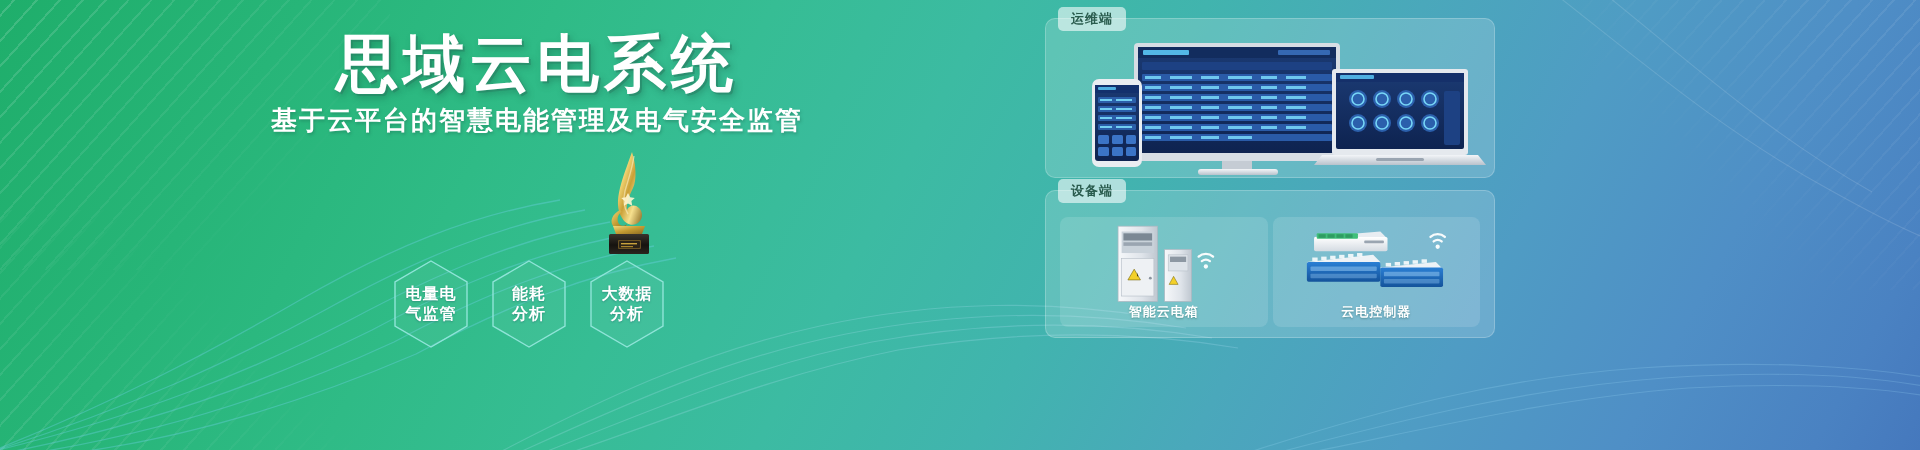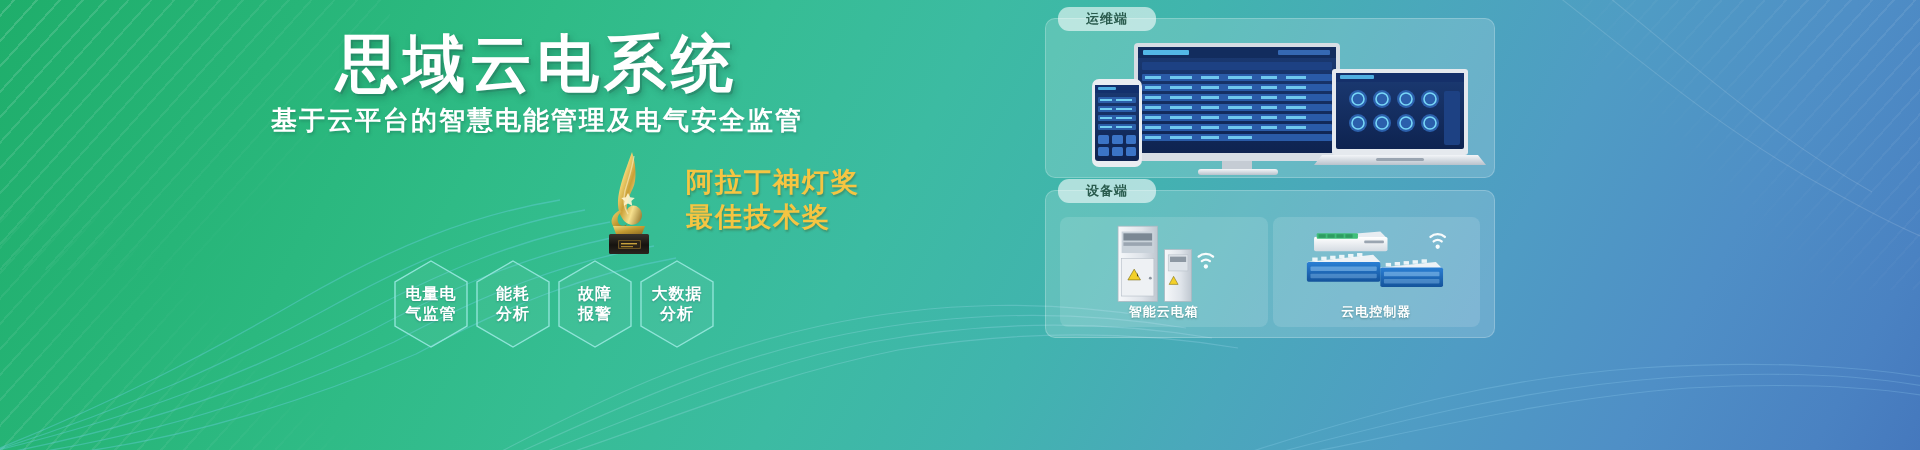--- a/index.html
+++ b/index.html
@@ -86,21 +86,21 @@
   .award-lines{ padding-bottom:4px; }
   .award-line{
     font-size:27px; font-weight:700; letter-spacing:2px;
     color:#f5c542; line-height:1.30;
     text-shadow:1px 2px 2px rgba(60,60,20,.30);
   }
 
   
   .hexrow{
     position:absolute; left:348px; top:258px;
-    display:flex; 
+    display:flex; gap:16px;
   }
   .hex{
     position:relative; width:82px; height:92px;
     display:flex; align-items:center; justify-content:center;
   }
   .hex svg{ position:absolute; inset:0; }
   .hex-label{
     position:relative; z-index:2;
     color:#ffffff; font-size:16px; font-weight:700;
     line-height:1.26; text-align:center; letter-spacing:1px;
@@ -116,21 +116,21 @@
     background:rgba(255,255,255,0.17);
     border:1px solid rgba(255,255,255,0.22);
   }
   .panel.top{ height:160px; }
   .panel.bottom{ height:148px; margin-top:12px; }
   .panel-tag{
     position:absolute; left:12px; top:-12px;
     background:rgba(255,255,255,0.58);
     color:#2a5c4e;
     font-size:13px; font-weight:700; letter-spacing:1px;
-    padding:3px 28px; border-radius:11px;
+    padding:3px 13px; border-radius:5px;
   }
 
   
   .screens{ position:absolute; inset:0; }
 
   .devcards{ position:absolute; left:14px; right:14px; top:26px; bottom:10px; display:flex; gap:5px; }
   .devcard{
     flex:1; position:relative;
     background:rgba(255,255,255,0.13);
     border-radius:8px;
@@ -215,47 +215,36 @@
 
           <path d="M15,78 L47,78 L44,86 L18,86 Z" fill="url(#gold2)"></path>
 
           <rect x="11" y="86" width="40" height="20" rx="1.5" fill="url(#base)"></rect>
           <rect x="20" y="92" width="23" height="9" rx="1" fill="#6a5322"></rect>
           <rect x="21" y="93" width="21" height="7" rx="1" fill="#2b2318"></rect>
           <rect x="23" y="95" width="16" height="1.4" fill="#c9a23c"></rect>
           <rect x="23" y="98" width="12" height="1.2" fill="#a8842c"></rect>
         </svg>
       </div>
-      <div class="award-lines">
-        <div class="award-line">阿拉丁神灯奖</div>
-        <div class="award-line">最佳技术奖</div>
-      </div>
     </div>
 
     <div class="hexrow">
       <div class="hex">
         <svg viewBox="0 0 82 92">
             <polygon points="41,3 77,24 77,68 41,89 5,68 5,24" fill="rgba(255,255,255,0.05)" stroke="#8fe4d8" stroke-width="1.4"></polygon>
           </svg>
         <span class="hex-label">电量电
 气监管</span>
       </div>
       <div class="hex">
         <svg viewBox="0 0 82 92">
             <polygon points="41,3 77,24 77,68 41,89 5,68 5,24" fill="rgba(255,255,255,0.05)" stroke="#8fe4d8" stroke-width="1.4"></polygon>
           </svg>
         <span class="hex-label">能耗
 分析</span>
-      </div>
-      <div class="hex">
-        <svg viewBox="0 0 82 92">
-            <polygon points="41,3 77,24 77,68 41,89 5,68 5,24" fill="rgba(255,255,255,0.05)" stroke="#8fe4d8" stroke-width="1.4"></polygon>
-          </svg>
-        <span class="hex-label">故障
-报警</span>
       </div>
       <div class="hex">
         <svg viewBox="0 0 82 92">
             <polygon points="41,3 77,24 77,68 41,89 5,68 5,24" fill="rgba(255,255,255,0.05)" stroke="#8fe4d8" stroke-width="1.4"></polygon>
           </svg>
         <span class="hex-label">大数据
 分析</span>
       </div>
     </div>
   </div>

